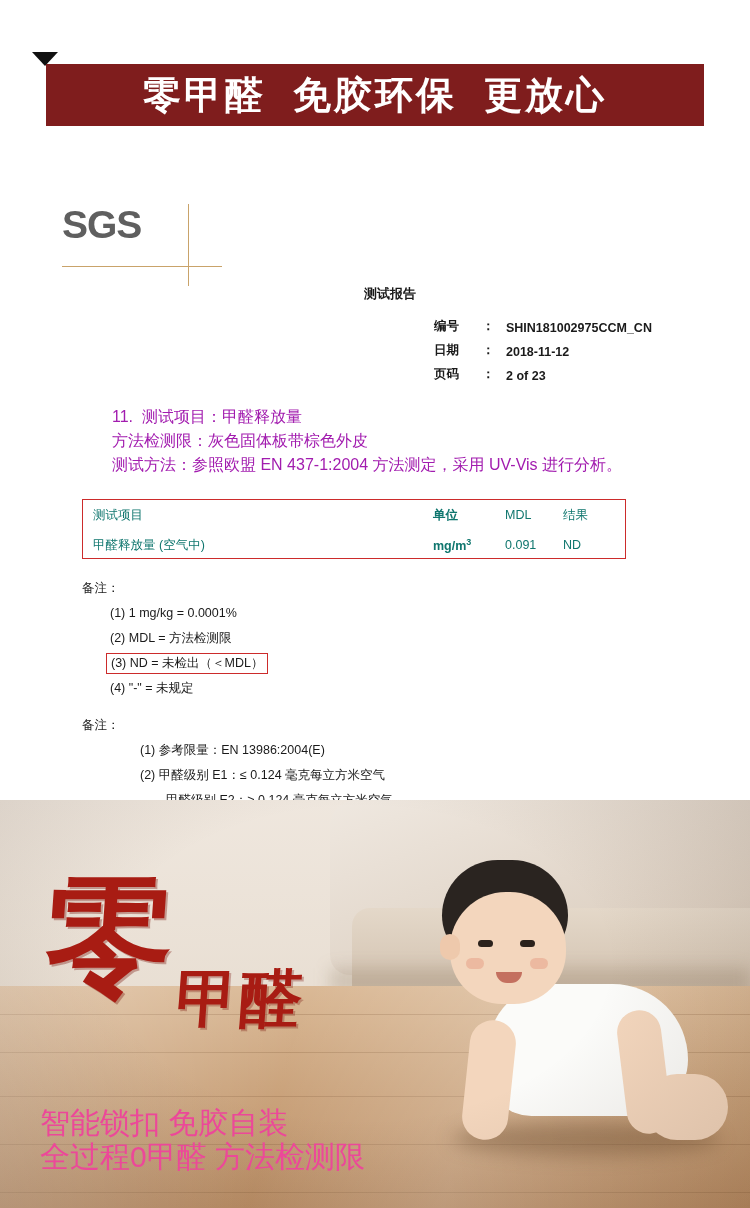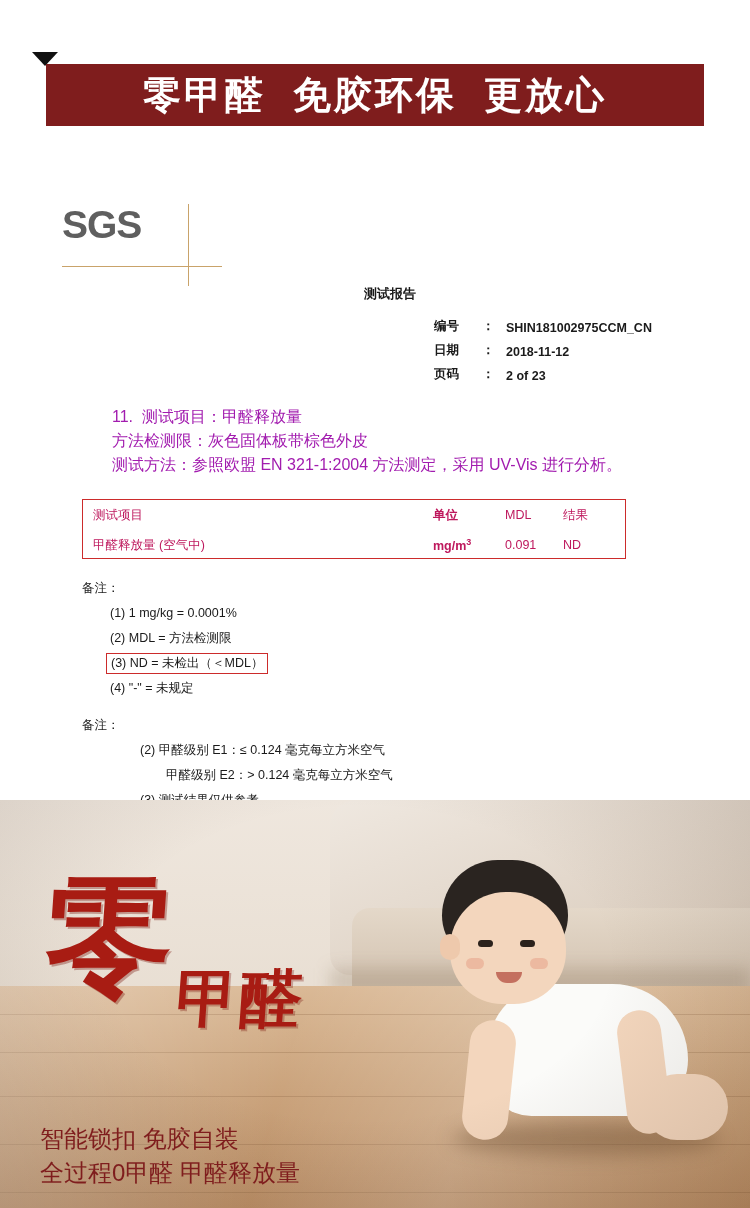--- a/index.html
+++ b/index.html
@@ -141,21 +141,21 @@
     width: 544px;
     height: 60px;
     border: 1px solid #cc2b2b;
     box-sizing: border-box;
   }
   .rt-row {
     display: flex;
     align-items: center;
     height: 30px;
     font-size: 12.5px;
-    color: #be185d;
+    color: #0f766e;
     padding: 0 10px;
     box-sizing: border-box;
   }
   .rt-c-item { width: 340px; }
   .rt-c-unit { width: 72px; font-weight: bold; }
   .rt-c-mdl  { width: 58px; }
   .rt-c-res  { width: 50px; }
   .rt-sup { font-size: 9px; vertical-align: super; }
 
   
@@ -319,25 +319,24 @@
     letter-spacing: 2px;
     text-shadow: 2px 2px 0 rgba(120,16,10,0.3);
     transform: skewX(-4deg);
   }
 
   
   .slogan {
     position: absolute;
     left: 40px;
     top: 1106px;
-    color: #7f1d1d;
-    font-size: 24px;
+    color: #ec4899;
+    font-size: 30px;
     line-height: 34px;
     font-family: "Liberation Sans", "DejaVu Sans", sans-serif;
-    margin-top: 16px;
   }
   .slogan div { white-space: pre; }
 </style>
 </head>
 <body>
 
 <div class="page">
 
   <div class="banner-wrap">
     <div class="banner-notch"></div>
@@ -368,21 +367,21 @@
     <div class="meta-row">
       <span class="meta-label">页码</span>
       <span class="meta-colon">：</span>
       <span class="meta-value">2 of 23</span>
     </div>
   </div>
 
   <div class="body-text">
     <div class="line">11.  测试项目：甲醛释放量</div>
     <div class="line">方法检测限：灰色固体板带棕色外皮</div>
-    <div class="line">测试方法：参照欧盟 EN 321-1:2004 方法测定，采用 UV-Vis 进行分析。</div>
+    <div class="line">测试方法：参照欧盟 EN 437-1:2004 方法测定，采用 UV-Vis 进行分析。</div>
   </div>
 
   <div class="result-table">
     <div class="rt-row">
       <span class="rt-c-item">测试项目</span>
       <span class="rt-c-unit">单位</span>
       <span class="rt-c-mdl">MDL</span>
       <span class="rt-c-res">结果</span>
     </div>
     <div class="rt-row">
@@ -396,20 +395,21 @@
   <div class="notes-1">
     <div class="note-head">备注：</div>
     <div class="note-item">(1) 1 mg/kg = 0.0001%</div>
     <div class="note-item">(2) MDL = 方法检测限</div>
     <div class="note-item"><span class="highlight-box">(3) ND = 未检出（＜MDL）</span></div>
     <div class="note-item">(4) "-" = 未规定</div>
   </div>
 
   <div class="notes-2">
     <div class="note-head">备注：</div>
+    <div class="note-item2">(1) 参考限量：EN 13986:2004(E)</div>
     <div class="note-item2">(2) 甲醛级别 E1：≤ 0.124 毫克每立方米空气</div>
     <div class="note-item2-cont">甲醛级别 E2：&gt; 0.124 毫克每立方米空气</div>
     <div class="note-item2">(3) 测试结果仅供参考</div>
   </div>
 
   <div class="photo">
     <div class="ph-wall"></div>
     <div class="ph-sofa"></div>
     <div class="ph-sofa-seat"></div>
     <div class="ph-sofa-shadow"></div>
@@ -440,16 +440,16 @@
     <div class="ph-vignette"></div>
   </div>
 
   <div class="calli">
     <div class="calli-big">零</div>
     <div class="calli-small">甲醛</div>
   </div>
 
   <div class="slogan">
     <div>智能锁扣 免胶自装</div>
-    <div>全过程0甲醛 甲醛释放量</div>
+    <div>全过程0甲醛 方法检测限</div>
   </div>
 
 </div>
 
 </body></html>

